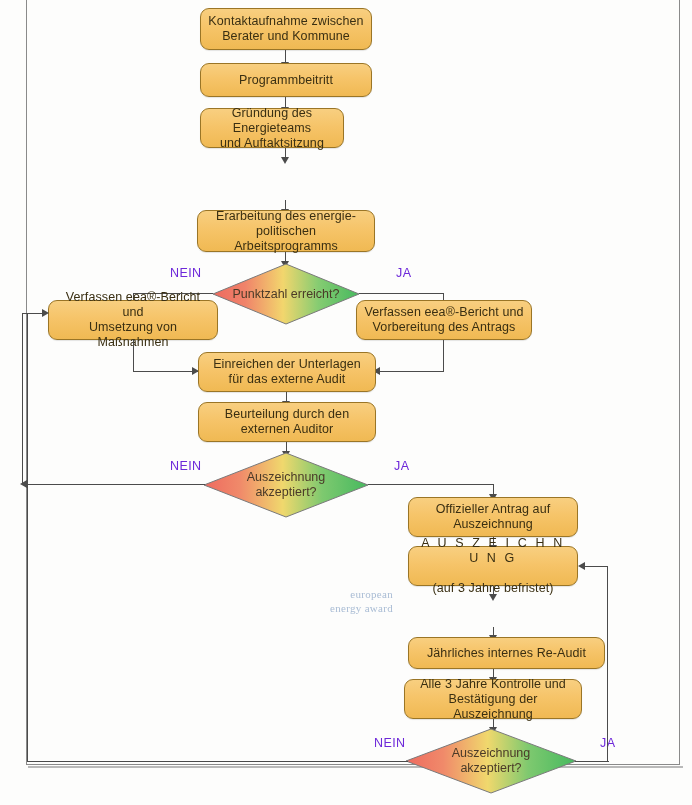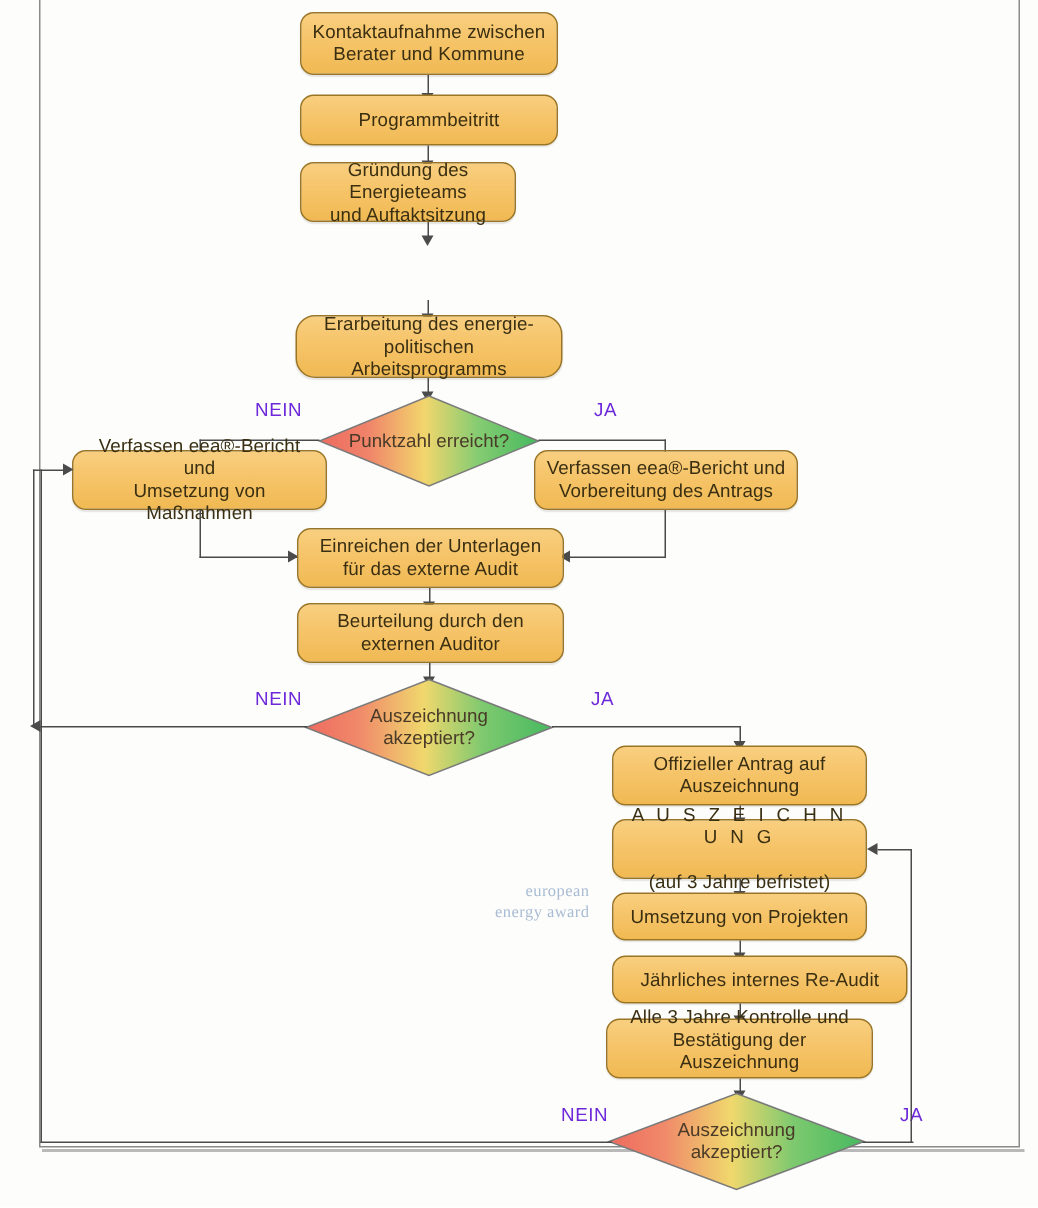--- a/index.html
+++ b/index.html
@@ -160,21 +160,21 @@
   <div class="node" style="left:200px; top:108px; width:144px; height:40px;">
     <span class="txt">Gründung des Energieteams
 und Auftaktsitzung</span>
   </div>
   <div class="ln lnv" style="left:285px; top:148px; height:12px;"></div>
   <div class="arrow down" style="left:281px; top:157px;"></div>
 
   <div class="ln lnv" style="left:285px; top:200px; height:12px;"></div>
   <div class="arrow down" style="left:281px; top:209px;"></div>
 
-  <div class="node" style="left:197px; top:210px; width:178px; height:42px;border-radius:13px;">
+  <div class="node" style="left:197px; top:210px; width:178px; height:42px;">
     <span class="txt">Erarbeitung des energie-
 politischen Arbeitsprogramms</span>
   </div>
   <div class="ln lnv" style="left:285px; top:252px; height:14px;"></div>
   <div class="arrow down" style="left:281px; top:261px;"></div>
 
   <div class="diamond" style="left:212px; top:263px; width:148px; height:62px;">
     <svg width="148" height="62" viewBox="0 0 148 62">
       <defs>
         <linearGradient id="gradD1" x1="0" y1="0" x2="1" y2="0">
@@ -275,33 +275,30 @@
 
   <div class="node award" style="left:408px; top:546px; width:170px; height:40px;">
     <span class="txt">
       <span class="line1">A U S Z E I C H N U N G</span>
       <span class="line2">(auf 3 Jahre befristet)</span>
     </span>
   </div>
   <div class="ln lnv" style="left:493px; top:586px; height:11px;"></div>
   <div class="arrow down" style="left:489px; top:594px;"></div>
 
-  <div class="node" style="left:408px; top:595px; width:170px; height:32px;">
-    <span class="txt">Umsetzung von Projekten</span>
-  </div>
   <div class="ln lnv" style="left:493px; top:627px; height:11px;"></div>
   <div class="arrow down" style="left:489px; top:635px;"></div>
 
   <div class="node" style="left:408px; top:637px; width:197px; height:32px;">
     <span class="txt">Jährliches internes Re-Audit</span>
   </div>
   <div class="ln lnv" style="left:493px; top:669px; height:11px;"></div>
   <div class="arrow down" style="left:489px; top:677px;"></div>
 
-  <div class="node" style="left:404px; top:679px; width:178px; height:40px;align-items:flex-end;">
+  <div class="node" style="left:404px; top:679px; width:178px; height:40px;">
     <span class="txt">Alle 3 Jahre Kontrolle und
 Bestätigung der Auszeichnung</span>
   </div>
   <div class="ln lnv" style="left:493px; top:719px; height:12px;"></div>
   <div class="arrow down" style="left:489px; top:727px;"></div>
 
   <div class="diamond" style="left:405px; top:728px; width:172px; height:66px;">
     <svg width="172" height="66" viewBox="0 0 172 66">
       <defs>
         <linearGradient id="gradD3" x1="0" y1="0" x2="1" y2="0">

